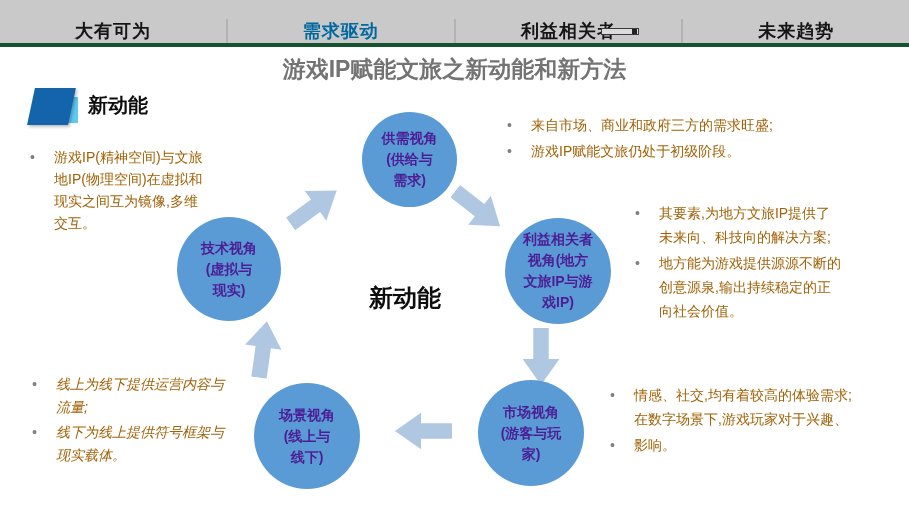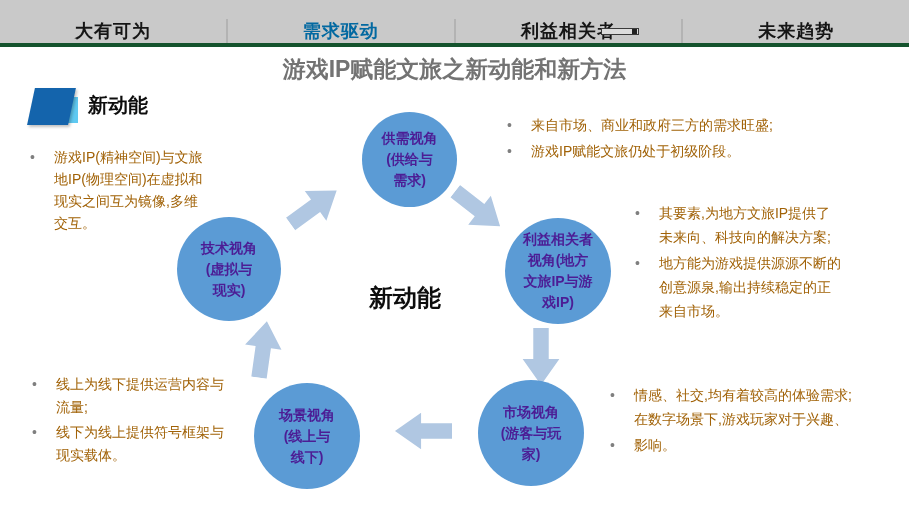--- a/index.html
+++ b/index.html
@@ -26,21 +26,21 @@
   .sq-dark{position:absolute;left:3px;top:1px;width:41px;height:37px;background:#1464ac;
        transform:skewX(-12deg);box-shadow:2px 2px 3px rgba(0,0,0,0.25);}
   .section-title{position:absolute;left:88px;top:92px;font-size:20px;font-weight:bold;color:#0d0d0d;}
   
   .note-group{position:absolute;font-size:14px;color:#a16207;}
   .note-item{display:flex;margin-bottom:2px;}
   .dot{flex:0 0 24px;color:#7f7f7f;}
   .dot::before{content:"•";}
   .nlines > div{white-space:nowrap;}
   .lh22 .nlines > div,.lh22 .dot{line-height:22px;}
-  .lh23 .nlines > div,.lh23 .dot{line-height:23px;}
+  .lh23 .nlines > div,.lh23 .dot{line-height:23px;font-style:italic;}
   .lh24 .nlines > div,.lh24 .dot{line-height:24px;}
   
   .circle{position:absolute;border-radius:50%;background:#5b9bd5;z-index:2;
        display:flex;align-items:center;justify-content:center;}
   .circle .ctext{color:#4c1d95;font-weight:bold;font-size:14px;text-align:center;}
   .circle .ctext > div{line-height:21px;white-space:nowrap;}
   .arrow{position:absolute;width:58px;height:40px;z-index:1;}
   .arrow polygon{fill:#b0c7e2;}
   .center-label{position:absolute;left:340px;top:282px;width:130px;text-align:center;
        font-size:24px;font-weight:bold;color:#0d0d0d;z-index:3;}
@@ -101,21 +101,21 @@
       <div class="nlines">
           <div>其要素,为地方文旅IP提供了</div>
           <div>未来向、科技向的解决方案;</div>
         </div>
     </div>
     <div class="note-item">
       <span class="dot"></span>
       <div class="nlines">
           <div>地方能为游戏提供源源不断的</div>
           <div>创意源泉,输出持续稳定的正</div>
-          <div>来自市场。</div>
+          <div>向社会价值。</div>
         </div>
     </div>
   </div>
 
   <div class="note-group lh24" style="left:610px;top:383px;">
     <div class="note-item">
       <span class="dot"></span>
       <div class="nlines">
           <div>情感、社交,均有着较高的体验需求;</div>
           <div>在数字场景下,游戏玩家对于兴趣、</div>

